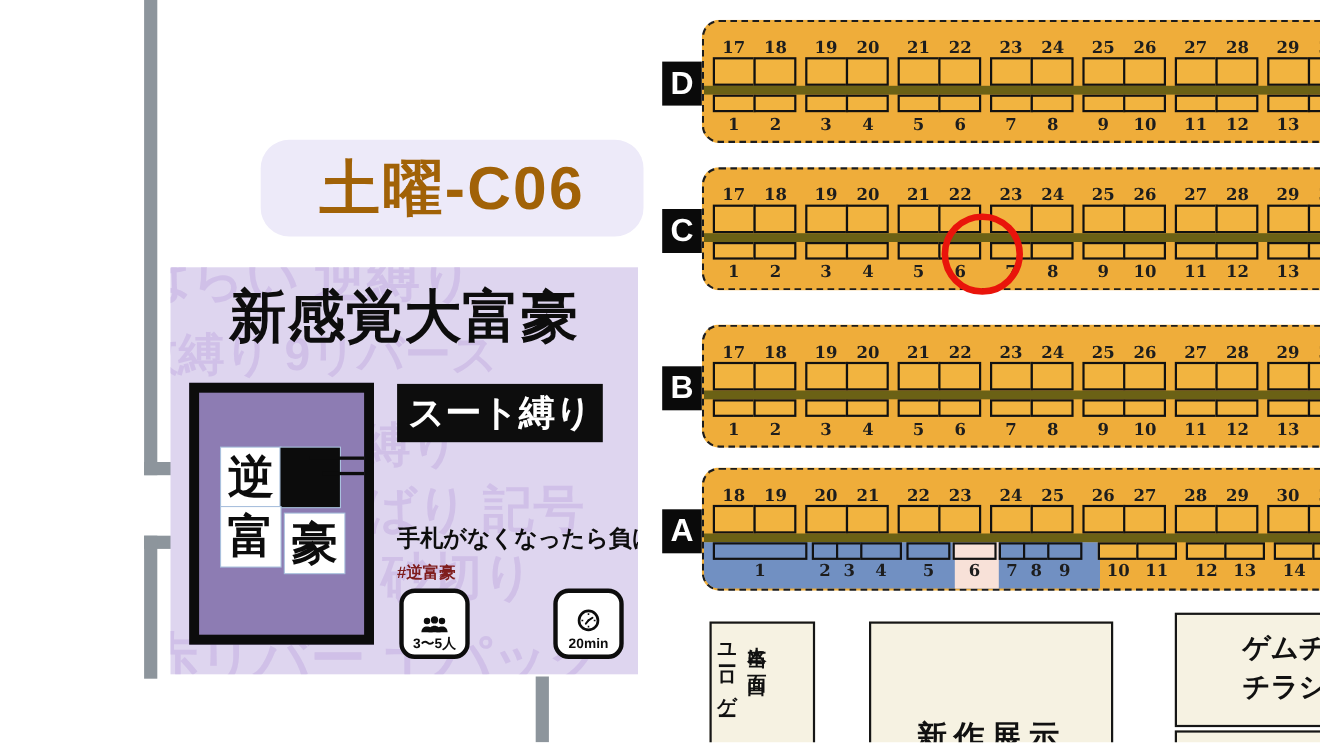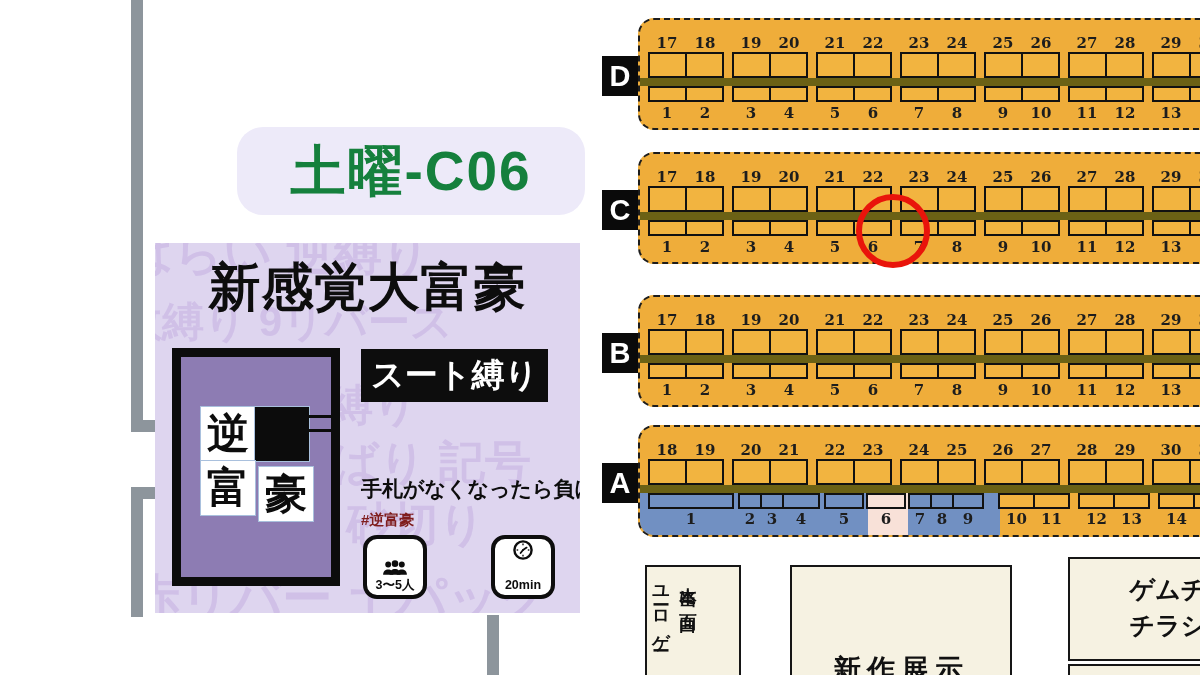--- a/index.html
+++ b/index.html
@@ -2,21 +2,21 @@
 <html><head>
 <meta charset="utf-8">
 <style>
   html,body{margin:0;padding:0;background:#fff;}
   #stage{position:relative;width:1200px;height:675px;overflow:hidden;background:#fff;
          font-family:"Liberation Sans",sans-serif;}
   
   .wall{position:absolute;background:#8d959c;}
   
   .seat-tag{position:absolute;left:237px;top:127px;width:348px;height:88px;border-radius:26px;
-            background:#edeaf9;color:#15803d;font-weight:900;font-size:55px;line-height:88px;
+            background:#edeaf9;color:#a16207;font-weight:900;font-size:55px;line-height:88px;
             text-align:center;letter-spacing:2px;}
   
   .flyer{position:absolute;left:155px;top:243px;width:425px;height:370px;background:#ded5ef;overflow:hidden;}
   .wm{position:absolute;color:#c7b3e3;opacity:.6;font-weight:900;white-space:nowrap;line-height:1;}
   .flyer-title{position:absolute;top:10px;left:0;right:0;text-align:center;color:#0d0d0d;
                font-weight:900;font-size:52px;letter-spacing:1px;}
   .logo-box{position:absolute;left:17px;top:105px;width:168px;height:238px;background:#8d7cb3;
             border:9px solid #0c0c0c;box-sizing:border-box;overflow:hidden;}
   .tile{position:absolute;width:54px;height:54px;font-weight:900;font-size:42px;line-height:54px;
         text-align:center;background:#fff;color:#0c0c0c;box-shadow:0 0 0 1px #a9c0dd;}
@@ -110,21 +110,21 @@
           <circle cx="7" cy="4" r="2.6"></circle>
             <path d="M2.5 13c0-3 2-4.6 4.5-4.6S11.5 10 11.5 13z"></path>
           <circle cx="19" cy="4" r="2.6"></circle>
             <path d="M14.5 13c0-3 2-4.6 4.5-4.6S23.5 10 23.5 13z"></path>
           <circle cx="13" cy="3.2" r="2.9"></circle>
             <path d="M8.2 13c0-3.5 2.3-5.1 4.8-5.1s4.8 1.6 4.8 5.1z"></path>
         </g>
       </svg>
       <div class="blabel">3〜5人</div>
     </div>
-    <div class="badge" style="left:336px;top:292px;justify-content:space-between;">
+    <div class="badge" style="left:348px;top:292px;">
       <svg width="24" height="24" viewBox="0 0 24 24">
         <circle cx="12" cy="11" r="8.6" fill="none" stroke="#0d0d0d" stroke-width="2.4"></circle>
         <g stroke="#0d0d0d" stroke-width="1.4">
           <line x1="12" y1="4.6" x2="12" y2="6.2"></line>
             <line x1="12" y1="15.8" x2="12" y2="17.4"></line>
           <line x1="5.6" y1="11" x2="7.2" y2="11"></line>
             <line x1="16.8" y1="11" x2="18.4" y2="11"></line>
         </g>
         <g stroke="#0d0d0d" stroke-width="1.8" stroke-linecap="round">
           <line x1="12" y1="11" x2="15.6" y2="8.6"></line>

